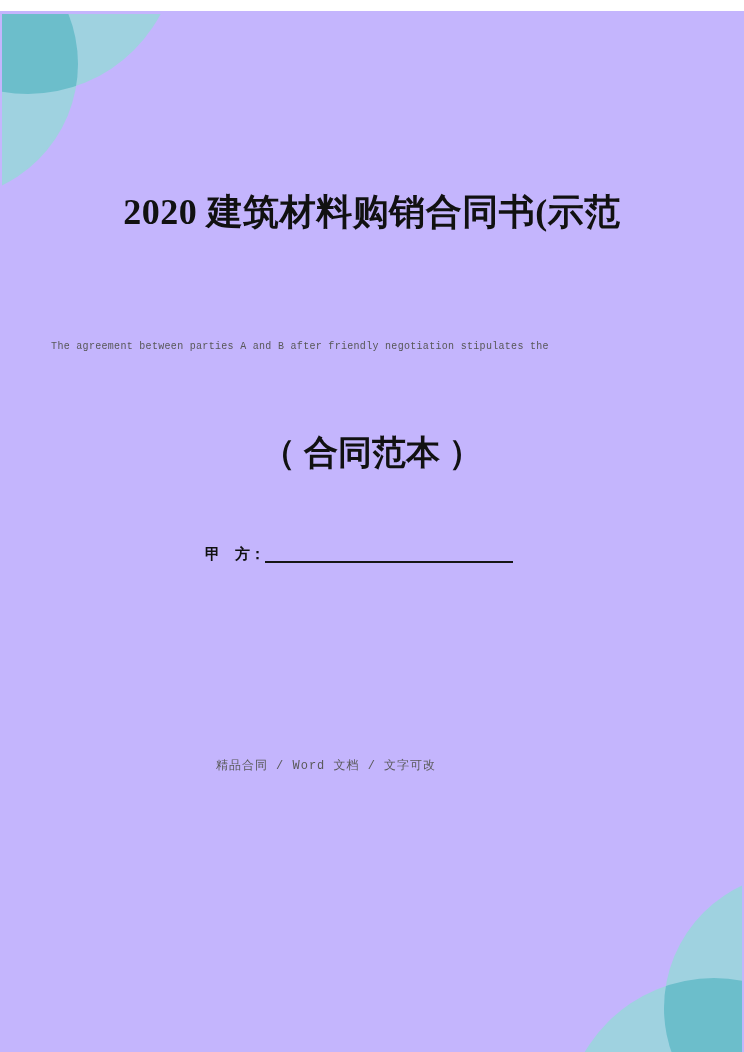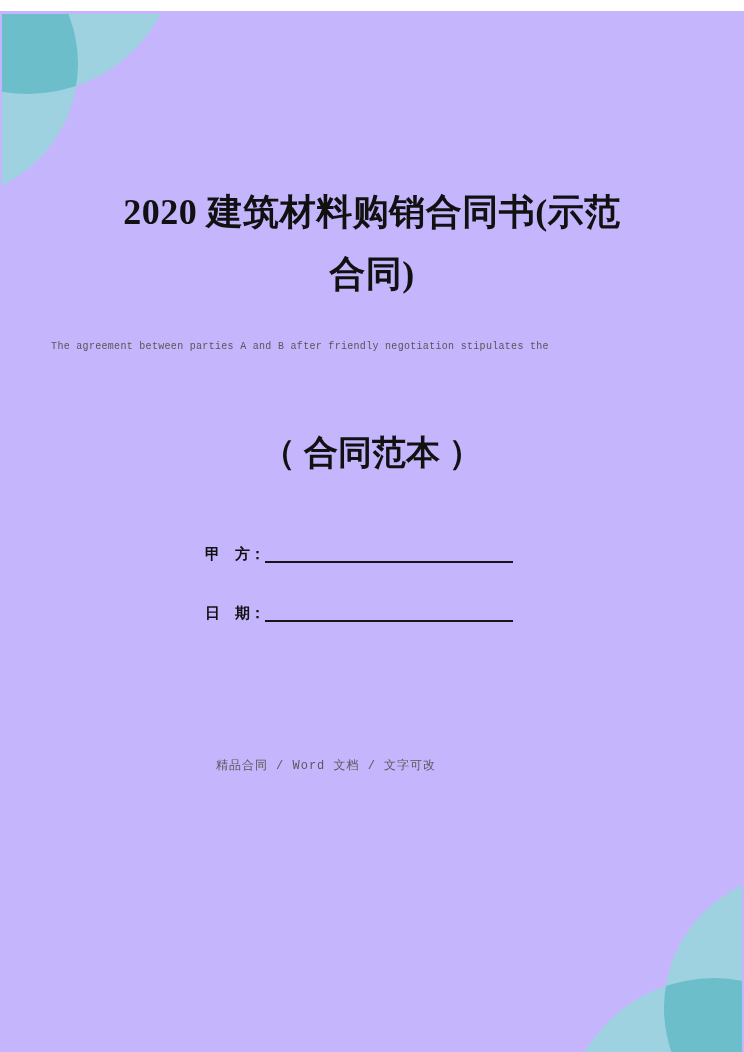--- a/index.html
+++ b/index.html
@@ -123,33 +123,29 @@
         <circle cx="172" cy="267" r="150"></circle>
       </clipPath>
     </defs>
     <circle cx="172" cy="267" r="150" fill="#9FD2E0"></circle>
     <circle cx="257" cy="147" r="135" fill="#9FD2E0"></circle>
     <circle cx="257" cy="147" r="135" clip-path="url(#clip-br)" fill="#6CBECB"></circle>
   </svg>
 
   <div class="doc-title">
     <div>2020 建筑材料购销合同书(示范</div>
-    <div>合同)</div>
   </div>
 
   <div class="subtitle">
     <div>The agreement between parties A and B after friendly negotiation stipulates the</div>
   </div>
 
   <div class="template-label">（ 合同范本 ）</div>
 
   <div class="fields">
     <div class="field-row">
       <span class="field-label">甲　方：</span><span class="fill-line"></span>
     </div>
-    <div class="field-row">
-      <span class="field-label">日　期：</span><span class="fill-line"></span>
-    </div>
   </div>
 
   <div class="footer">精品合同 / Word 文档 / 文字可改</div>
 
 </div>
 
 </body></html>

